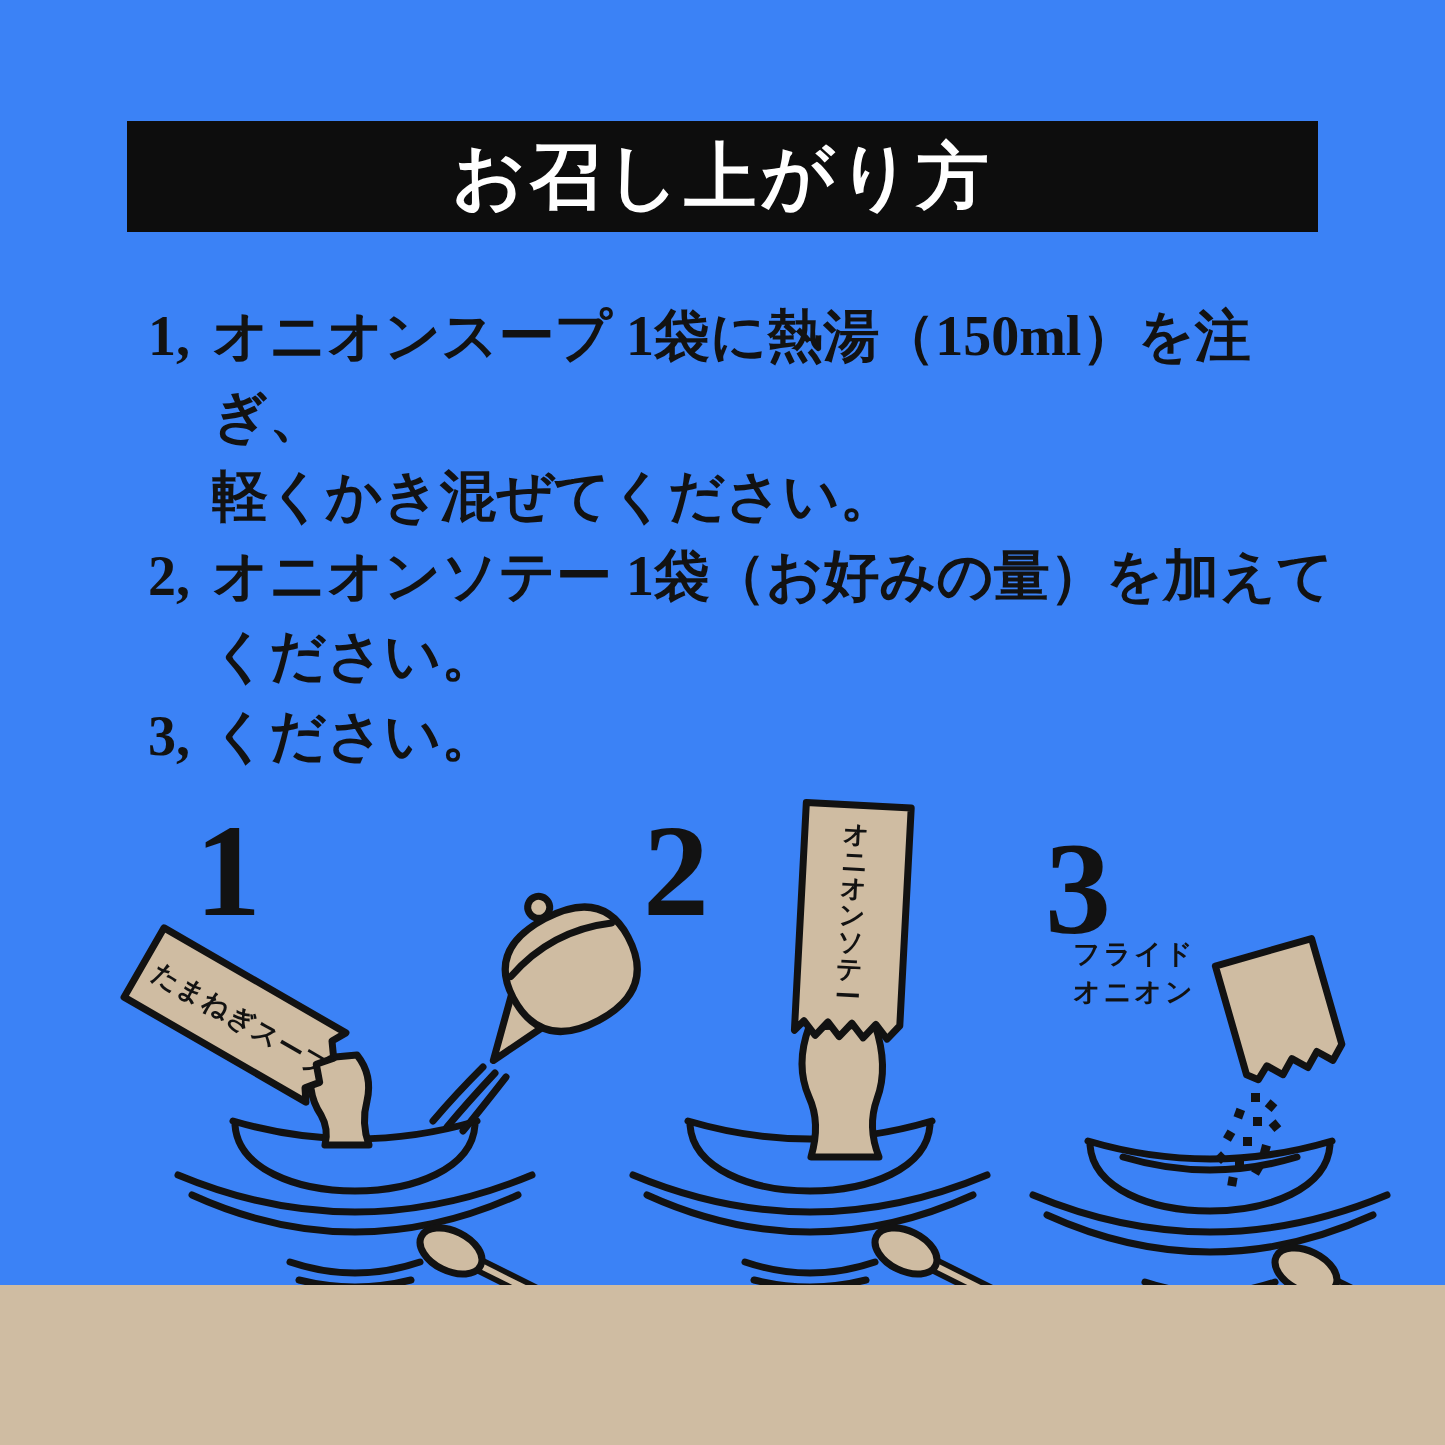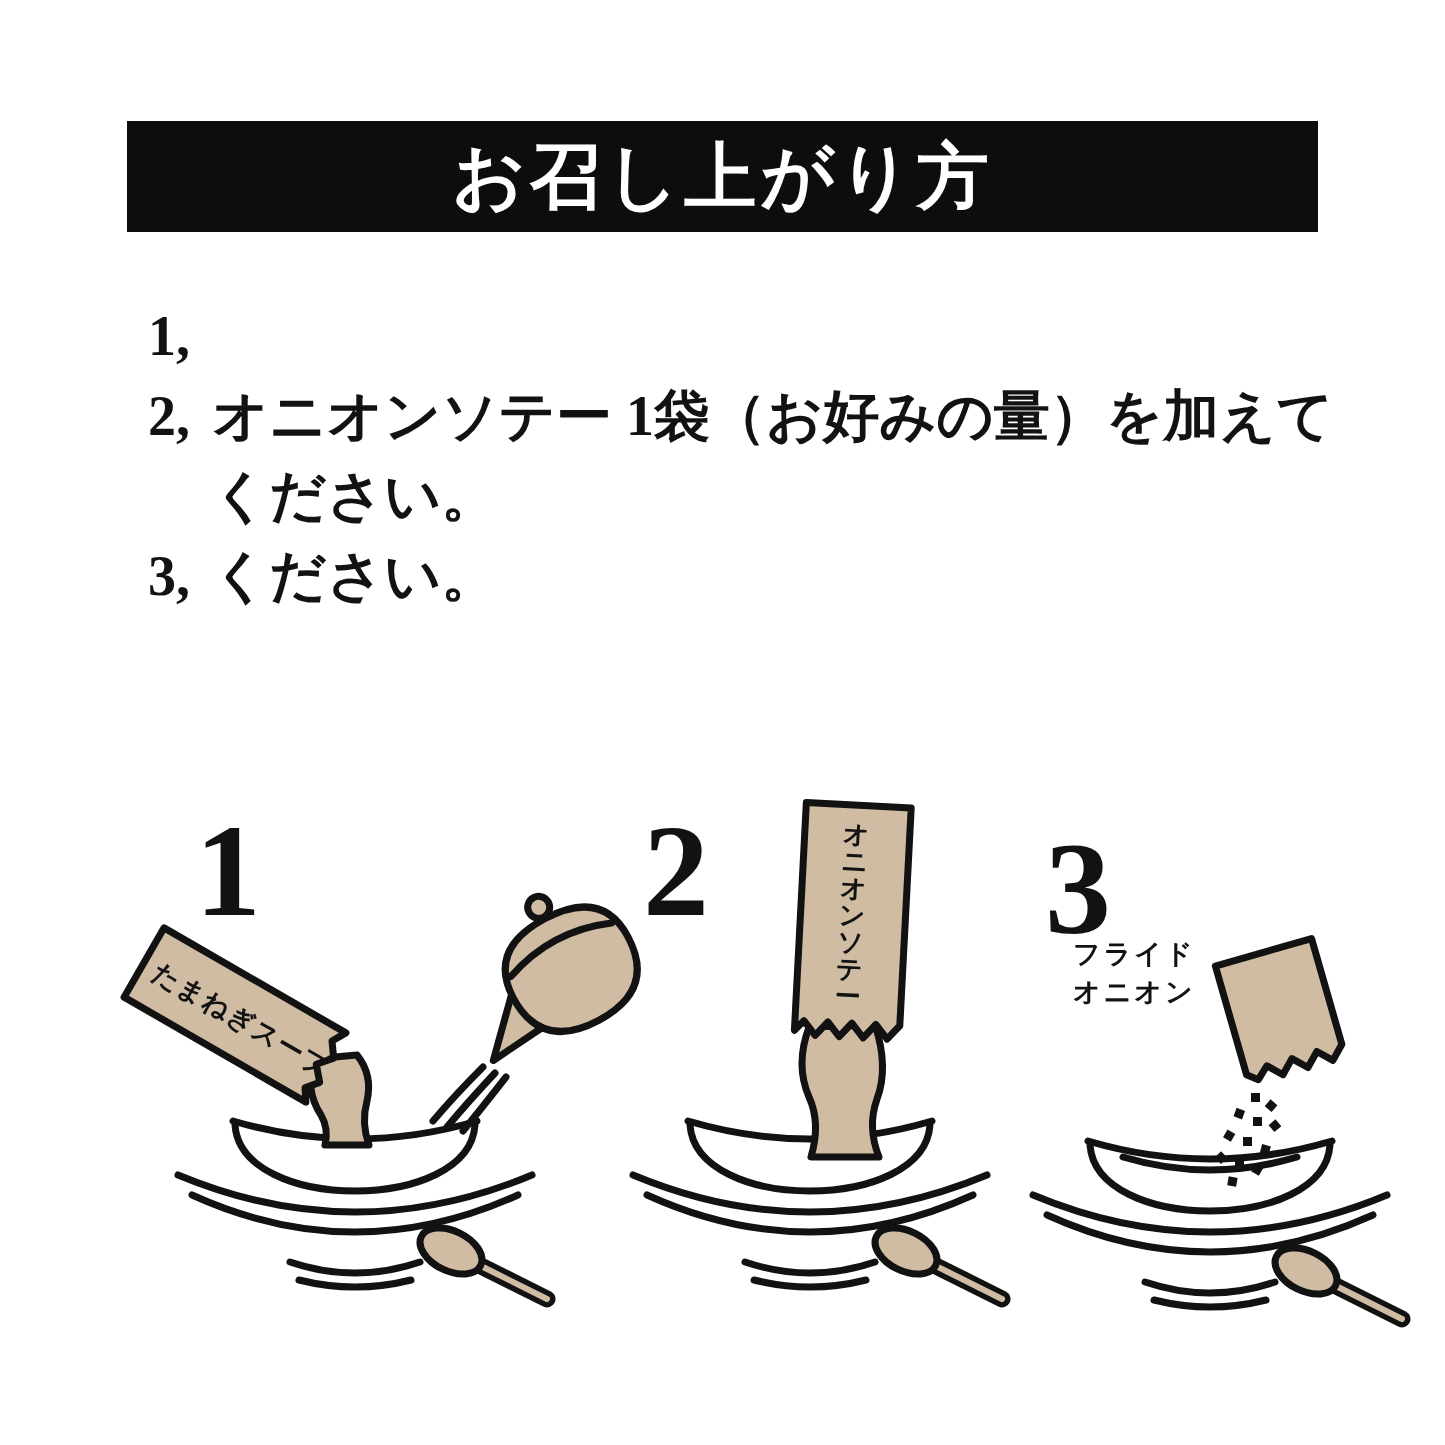--- a/index.html
+++ b/index.html
@@ -1,19 +1,19 @@
 <!DOCTYPE html>
 <html><head>
 <meta charset="utf-8">
 <style>
   * { margin:0; padding:0; box-sizing:border-box; }
   html,body { background:#cfbca2; }
   .page {
-    position:relative; width:1445px; height:1445px;
-    background:#ffffff; overflow:hidden; color:#121212;
+    position:relative; width:1445px; height:1285px;
+    background:#3b82f6; overflow:hidden; color:#121212;
   }
   .header {
     margin:121px auto 0; width:1191px; height:111px;
     background:#0d0d0d; display:flex; align-items:center; justify-content:center;
   }
   .header .title {
     color:#ffffff; font-family:"Liberation Sans", sans-serif;
     font-weight:bold; font-size:72px; letter-spacing:0.06em; white-space:nowrap;
   }
   .instructions {
@@ -53,20 +53,22 @@
 <div class="page">
 
   <div class="header">
     <span class="title">お召し上がり方</span>
   </div>
 
   <div class="instructions">
     <div class="inst">
       <span class="n">1,</span>
       <span class="t">
+        <span class="l">オニオンスープ 1袋に熱湯（150ml）を注ぎ、</span>
+        <span class="l">軽くかき混ぜてください。</span>
       </span>
     </div>
     <div class="inst">
       <span class="n">2,</span>
       <span class="t">
         <span class="l">オニオンソテー 1袋（お好みの量）を加えて</span>
         <span class="l">ください。</span>
       </span>
     </div>
     <div class="inst">

